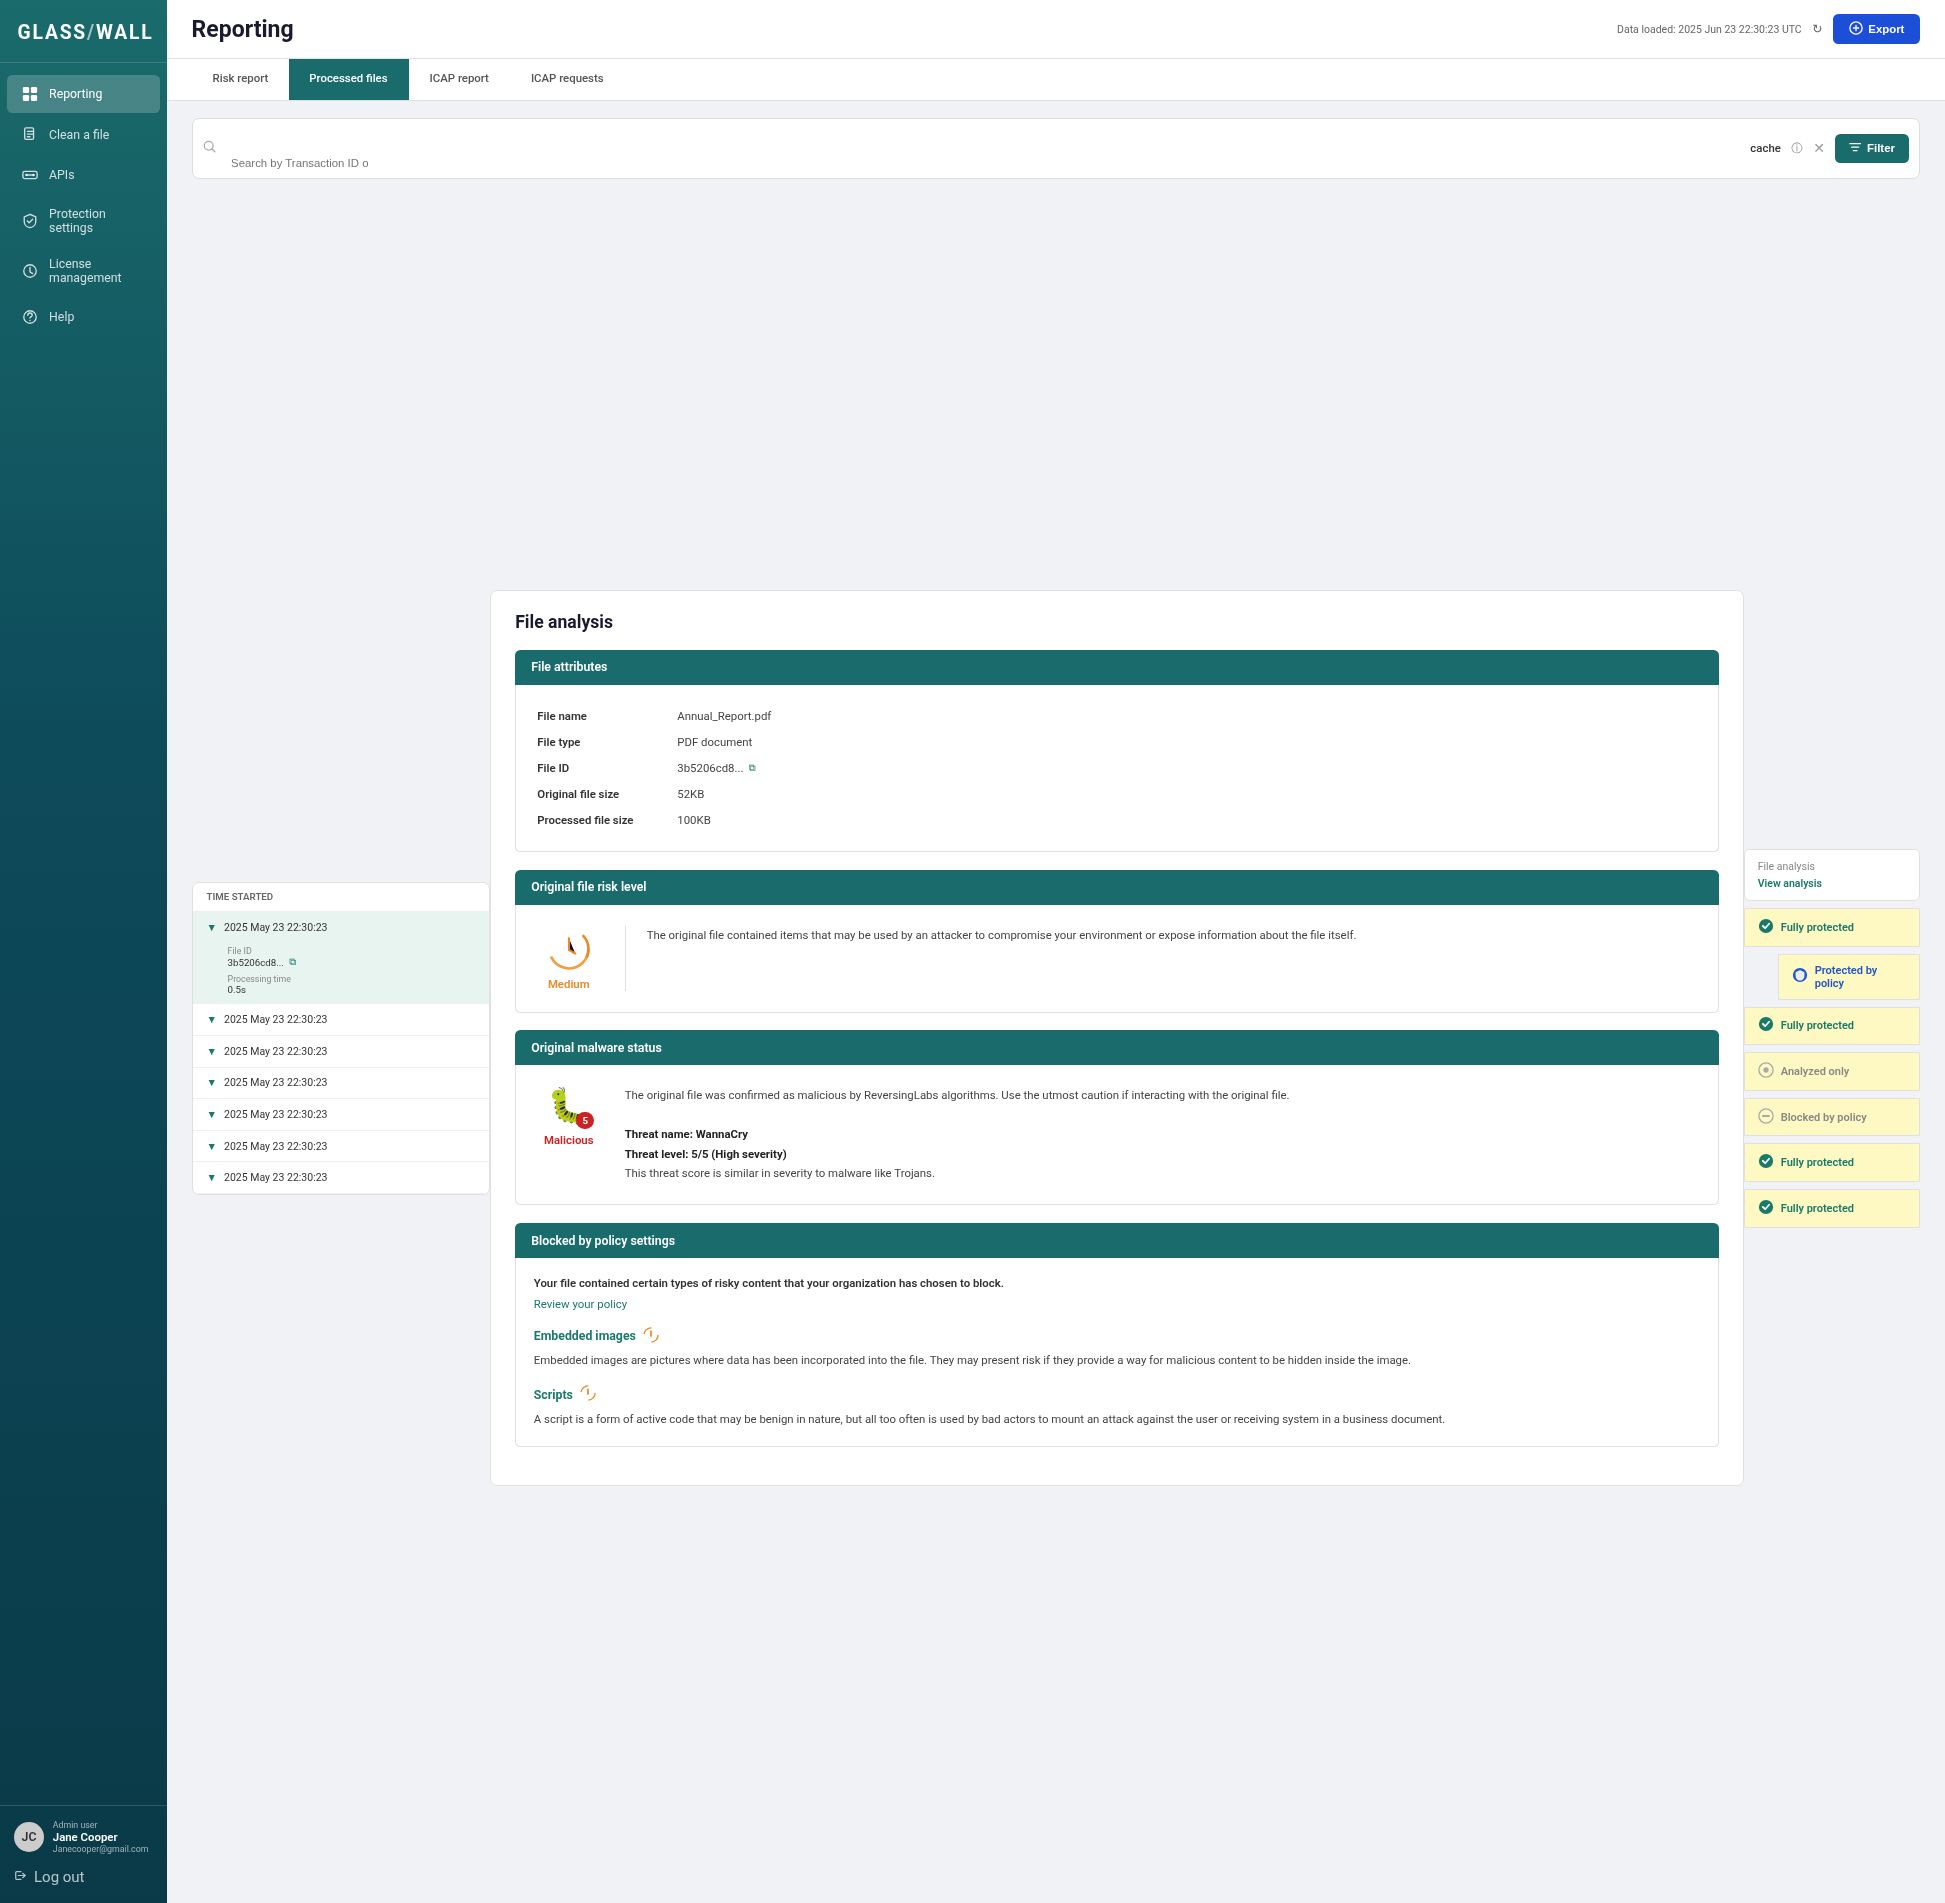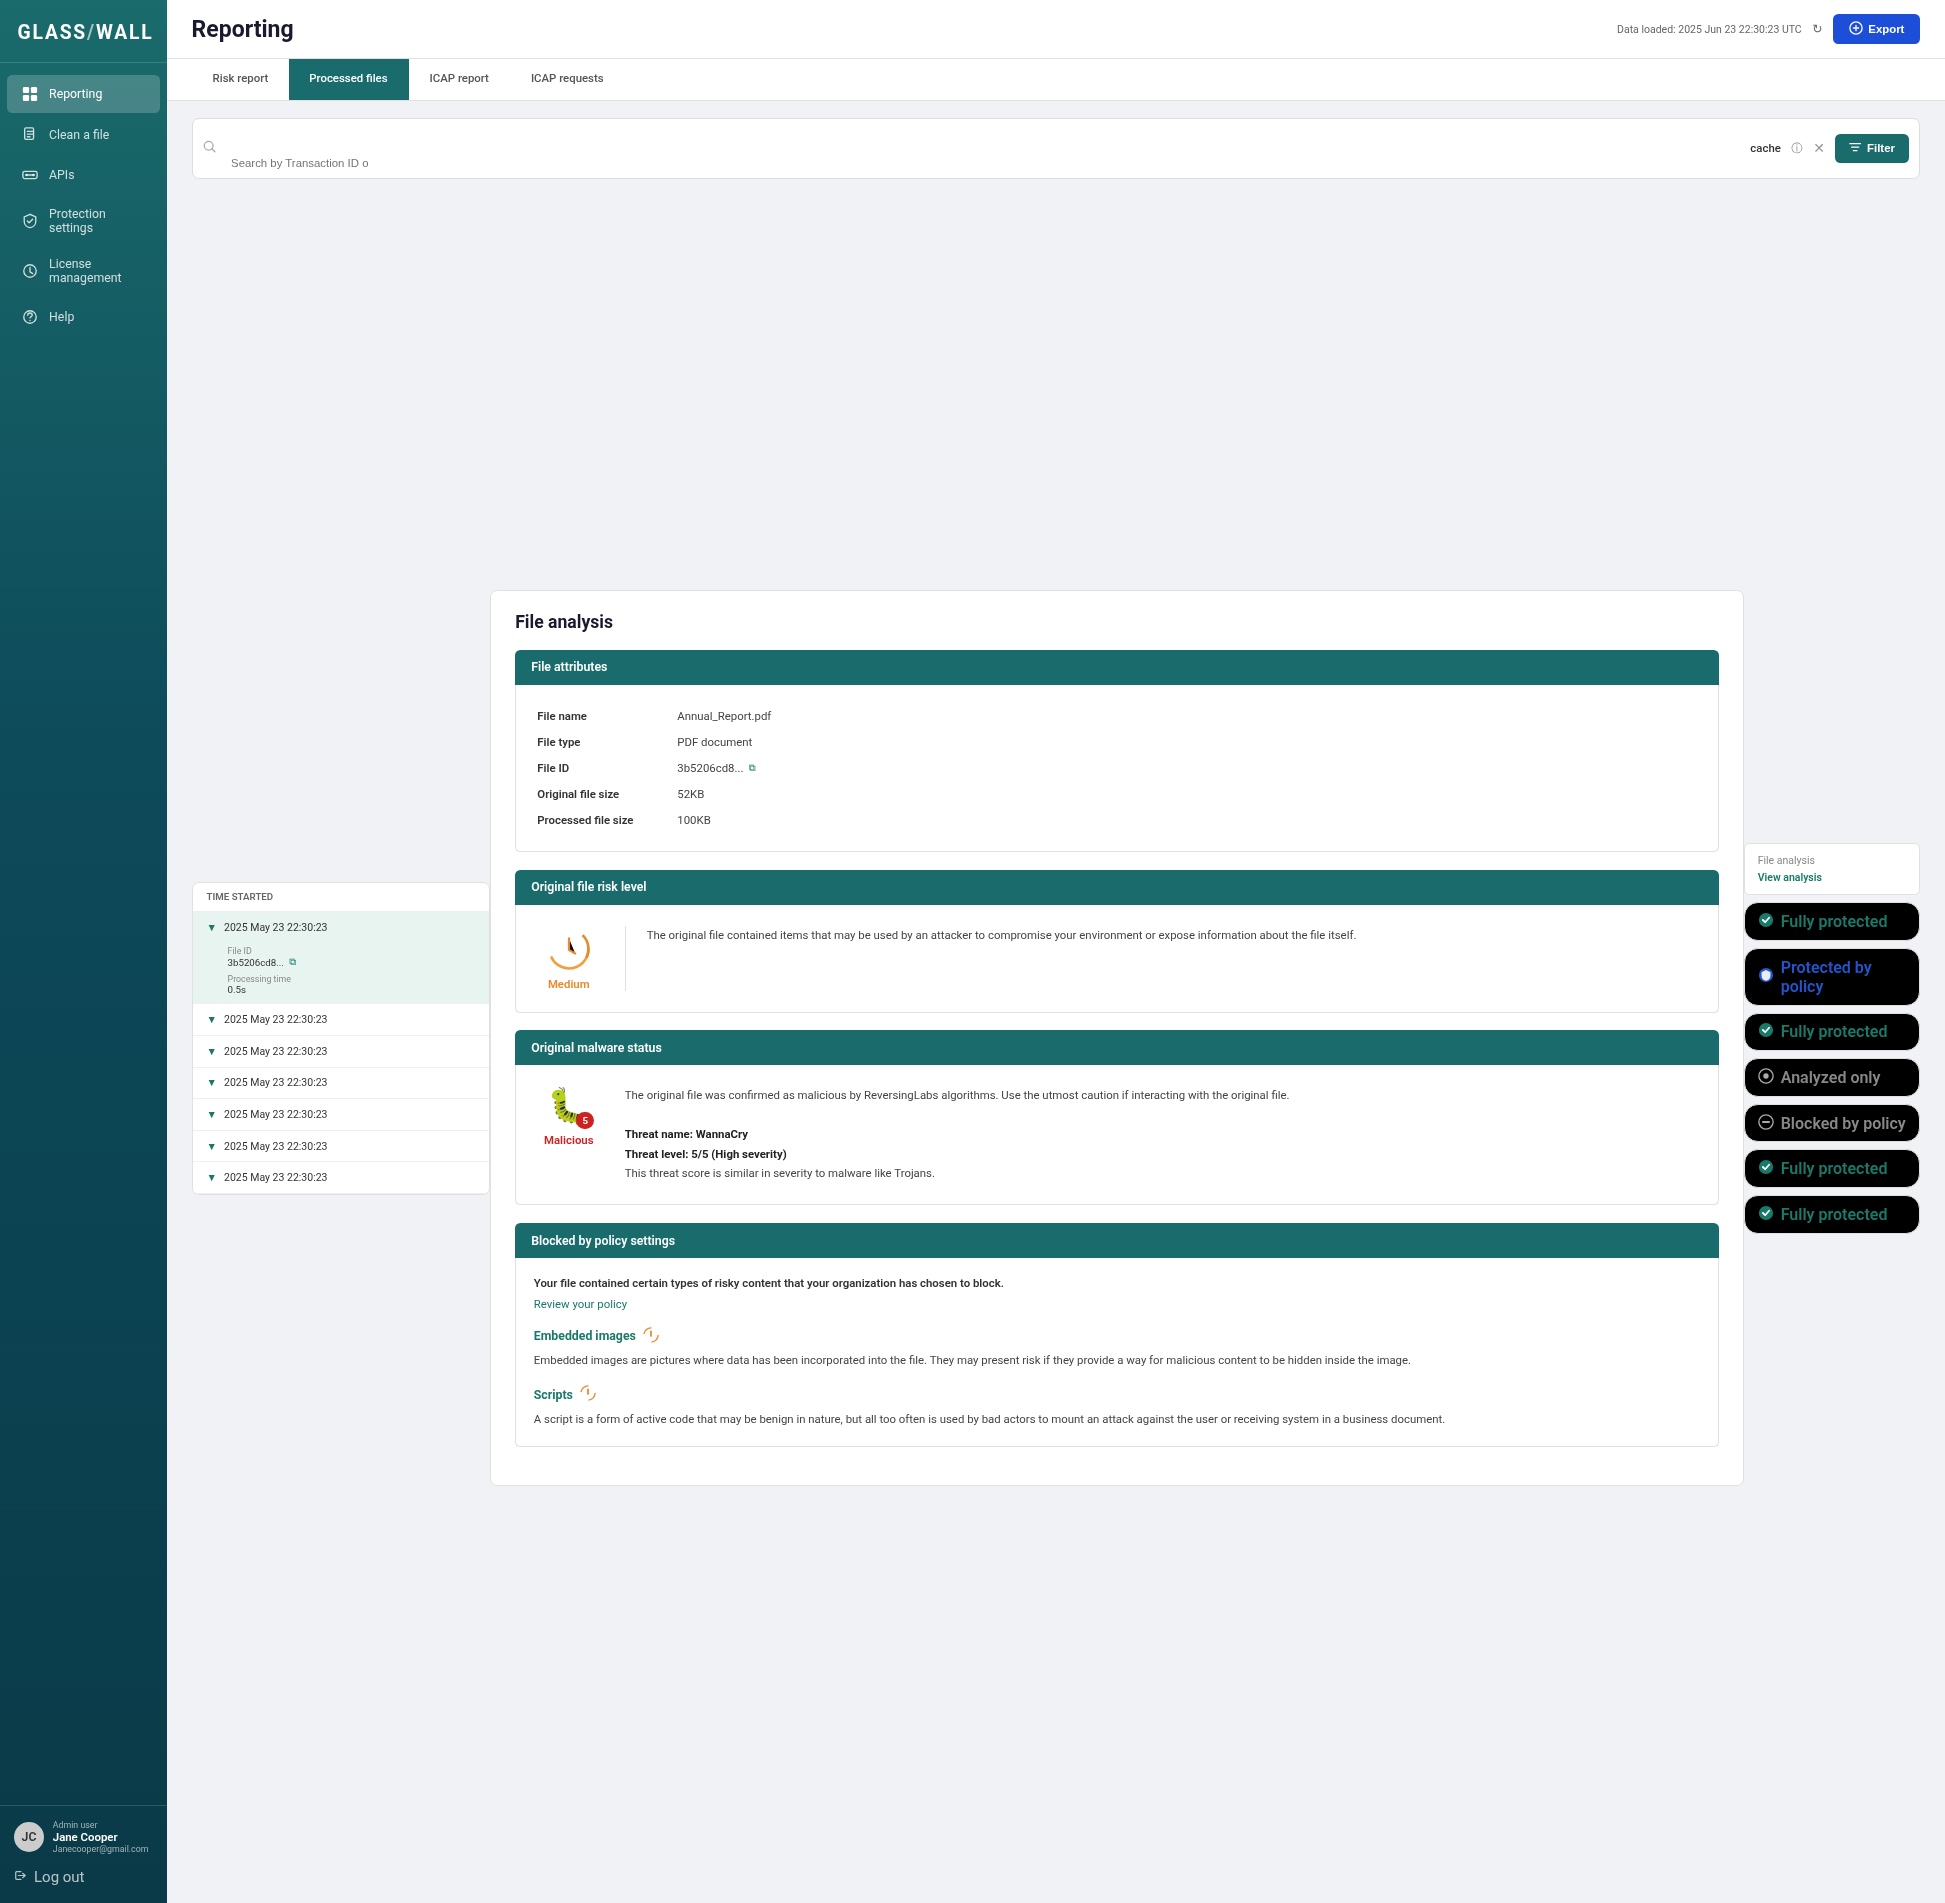--- a/index.html
+++ b/index.html
@@ -443,28 +443,28 @@
       min-width: 158px;
       display: flex;
       flex-direction: column;
       gap: 7px;
     }
     .protection-badge {
       display: flex;
       align-items: center;
       gap: 7px;
       padding: 8.8px 12.3px;
-      border-radius: 14px;
-      font-size: 16px;
-      font-weight: 600;
-      background: #000000;
+      border-radius: 1px;
+      font-size: 11px;
+      font-weight: 600;
+      background: #fef9c3;
       border: 0.9px solid #e0e0e0;
     }
     .protection-badge.fully { color: #1a7a6a; }
-    .protection-badge.policy { color: #2255cc; }
+    .protection-badge.policy { color: #2255cc; margin-left: 34px; }
     .protection-badge.analyzed { color: #888; }
     .protection-badge.blocked { color: #888; }
     .badge-icon { font-size: 14px; }
     .badge-icon.teal { color: #1a7a6a; }
     .badge-icon.blue { color: #2255cc; }
     .badge-icon.gray { color: #aaa; }
 
     .view-analysis-box {
       background: white;
       border: 0.9px solid #e0e0e0;

